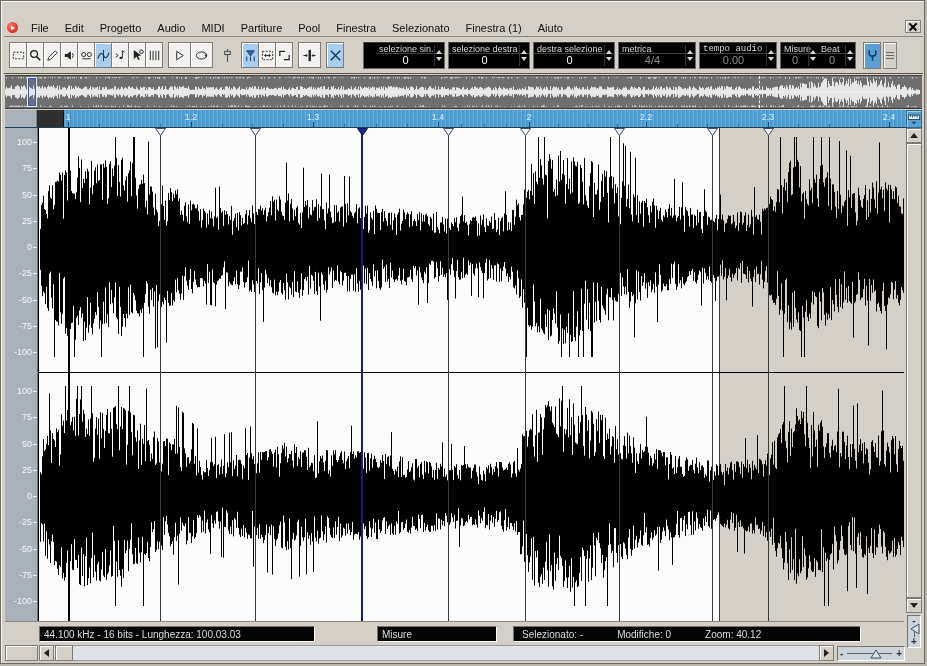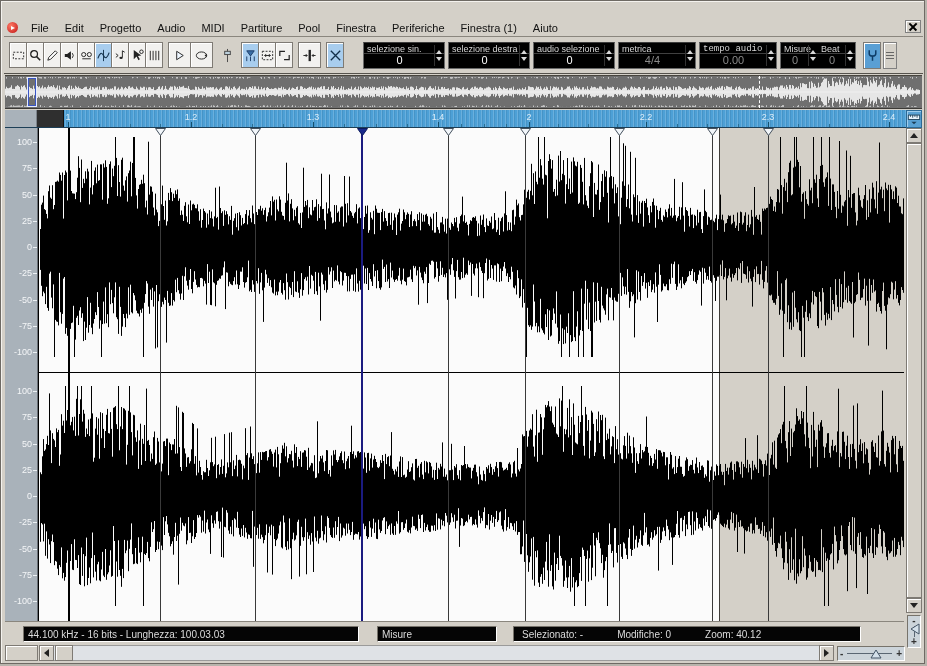--- a/index.html
+++ b/index.html
@@ -114,21 +114,21 @@
     <span class="app-logo"></span>
     <span style="display:flex">
         <span class="menu-item">File</span>
         <span class="menu-item">Edit</span>
         <span class="menu-item">Progetto</span>
         <span class="menu-item">Audio</span>
         <span class="menu-item">MIDI</span>
         <span class="menu-item">Partiture</span>
         <span class="menu-item">Pool</span>
         <span class="menu-item">Finestra</span>
-        <span class="menu-item">Periferiche</span>
+        <span class="menu-item">Selezionato</span>
         <span class="menu-item">Finestra (1)</span>
         <span class="menu-item">Aiuto</span>
       </span>
     <span class="wbtn menu-close"><span class="glyph-x"></span></span>
   </div>
 
   <div class="toolbar">
     <span style="display:flex">
         <span class="tool-group">
           <span class="tool-btn">
@@ -235,38 +235,38 @@
         </span>
         <span class="tool-group">
           <span class="tool-btn active">
             <svg viewBox="0 0 16 16" width="15" height="17">
               <path d="M3 3 L13 13 M13 3 L3 13" stroke="#12304a" stroke-width="1.4"></path>
             </svg>
           </span>
         </span>
       </span>
     <span style="display:flex;margin-left:14px">
-        <span class="lcd" style="width: 82px;">
+        <span class="lcd" style="width: 82px; padding-left: 12px;">
           <span class="lcd-label" style="display: block;">selezione sin.</span>
           <span class="lcd-value" style="display: block;">0</span>
           <span class="spin">
             <span class="spin-t"></span>
             <span class="spin-b"></span>
           </span>
         </span>
         <span class="lcd" style="width: 82px;">
           <span class="lcd-label" style="display: block;">selezione destra</span>
           <span class="lcd-value" style="display: block;">0</span>
           <span class="spin">
             <span class="spin-t"></span>
             <span class="spin-b"></span>
           </span>
         </span>
         <span class="lcd" style="width: 82px;">
-          <span class="lcd-label" style="display: block;">audio selezione</span>
+          <span class="lcd-label" style="display: block;">destra selezione</span>
           <span class="lcd-value" style="display: block;">0</span>
           <span class="spin">
             <span class="spin-t"></span>
             <span class="spin-b"></span>
           </span>
         </span>
         <span class="lcd disabled" style="width: 78px;">
           <span class="lcd-label" style="display: block;">metrica</span>
           <span class="lcd-value" style="display: block;">4/4</span>
           <span class="spin">
@@ -413,21 +413,21 @@
           <path d="M0.5 0.5 L10.5 0.5 L5.5 7.5 Z" fill="#f2f6fa" stroke="#44505c"></path>
         </svg>
         <span class="hp-line" style="left: 729px;"></span>
         <svg width="11" height="8" class="hp-tri" style="left: 724px;">
           <path d="M0.5 0.5 L10.5 0.5 L5.5 7.5 Z" fill="#f2f6fa" stroke="#44505c"></path>
         </svg>
       </div>
   </div>
 
   <div class="statusbar">
-    <span class="status-field" style="left:18px;width:336px">44.100 kHz - 16 bits - Lunghezza: 100.03.03</span>
+    <span class="status-field" style="left:34px;width:276px">44.100 kHz - 16 bits - Lunghezza: 100.03.03</span>
     <span class="status-field" style="left:372px;width:120px">Misure</span>
     <span class="status-field status-multi" style="left:508px;width:348px">
       <span>Selezionato: -</span>
       <span>Modifiche: 0</span>
       <span>Zoom: 40.12</span>
     </span>
   </div>
 
   <div class="bottombar">
     <span class="bb-corner raised"></span>

